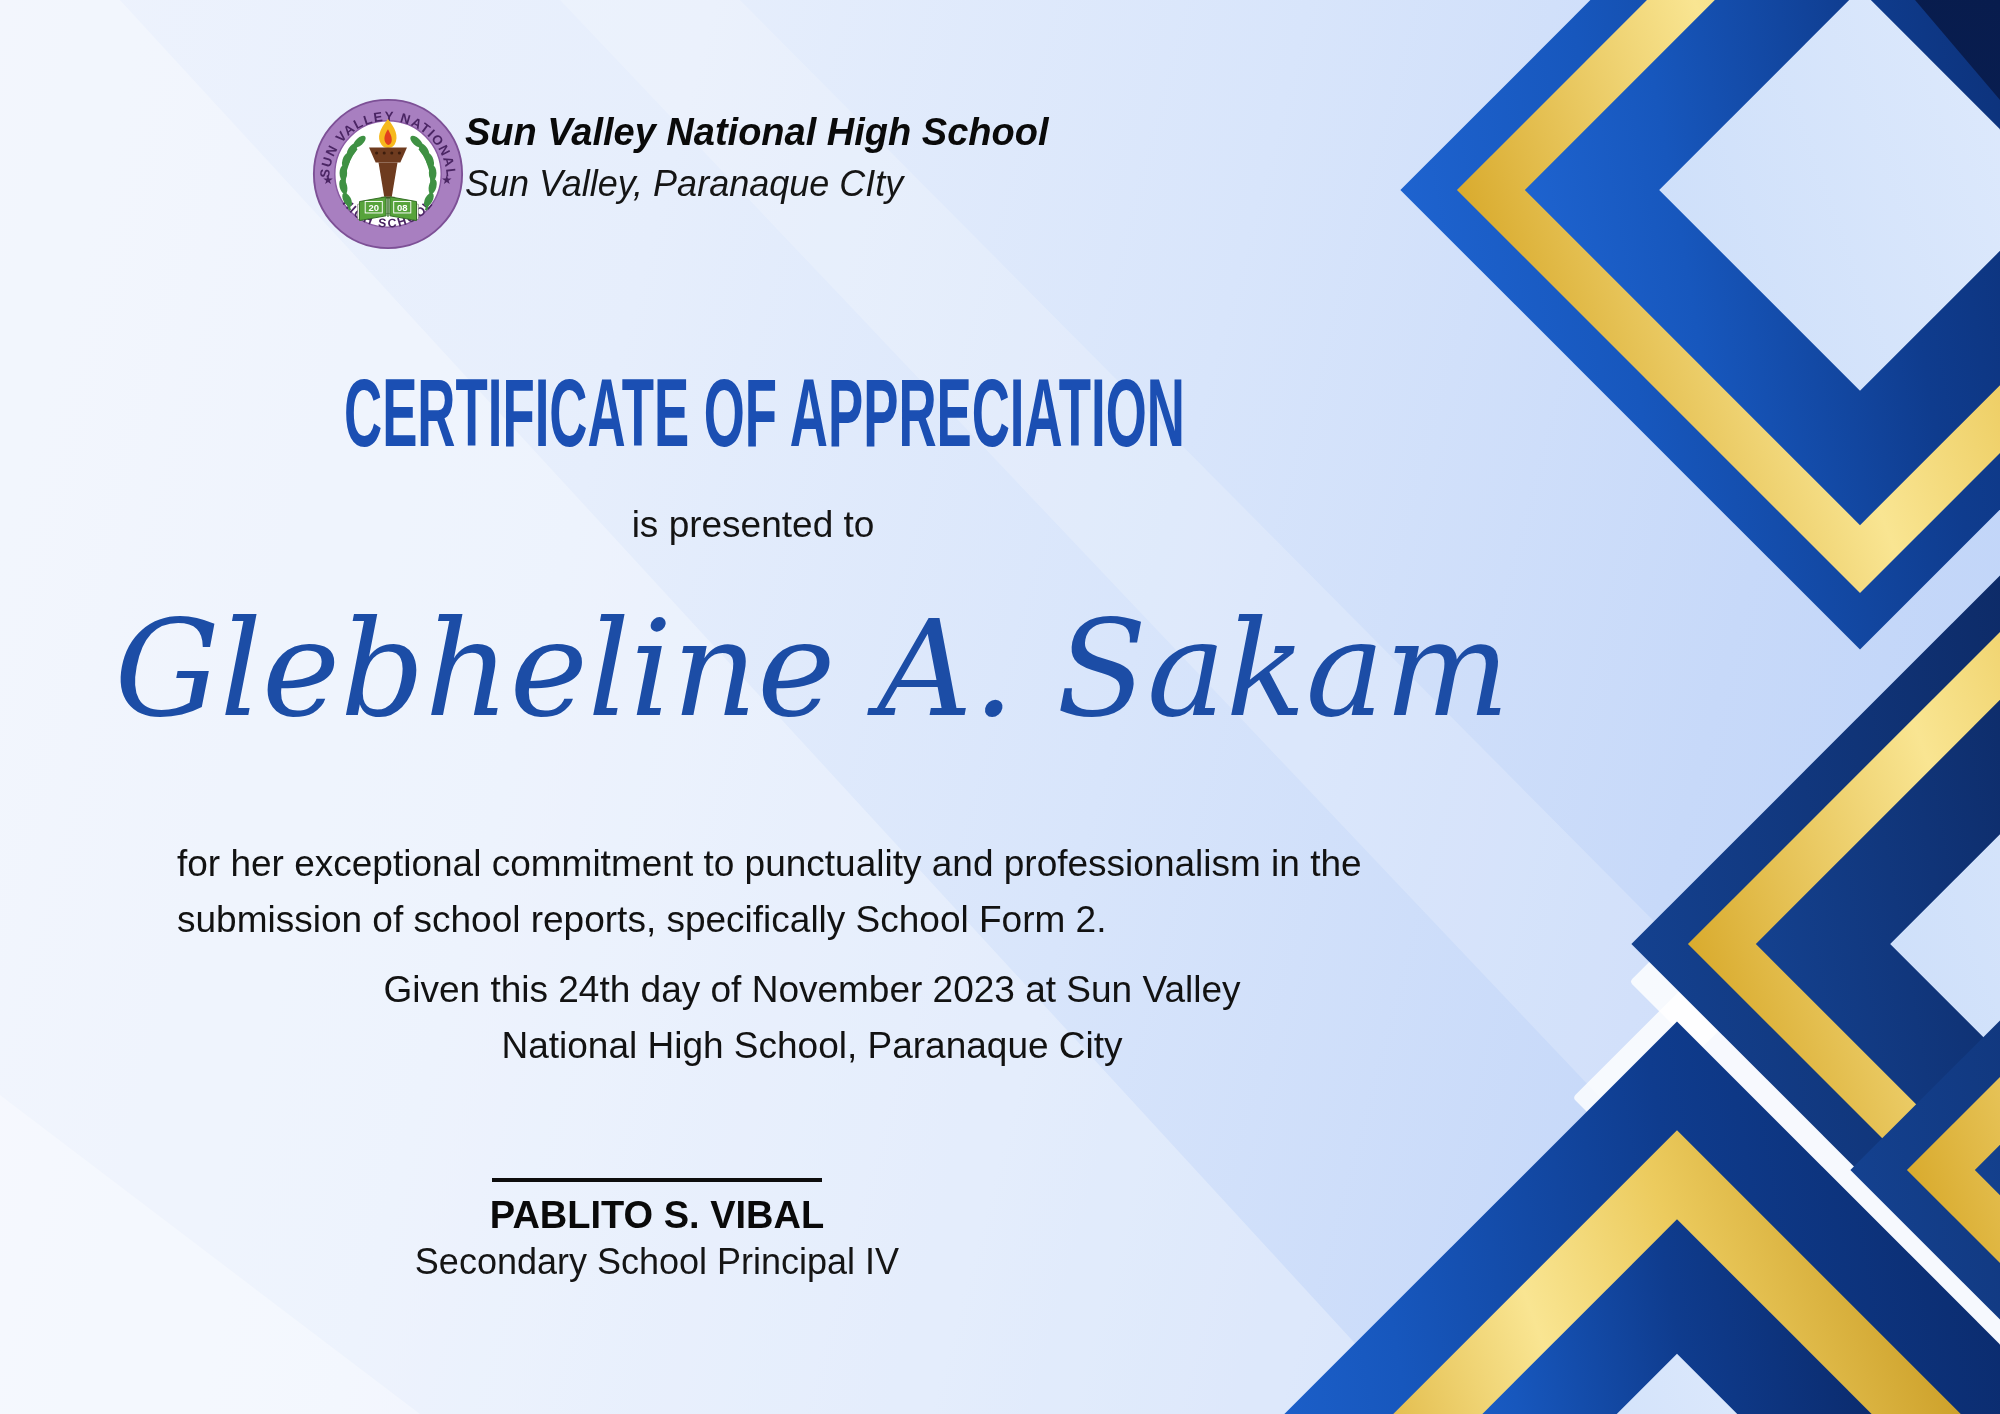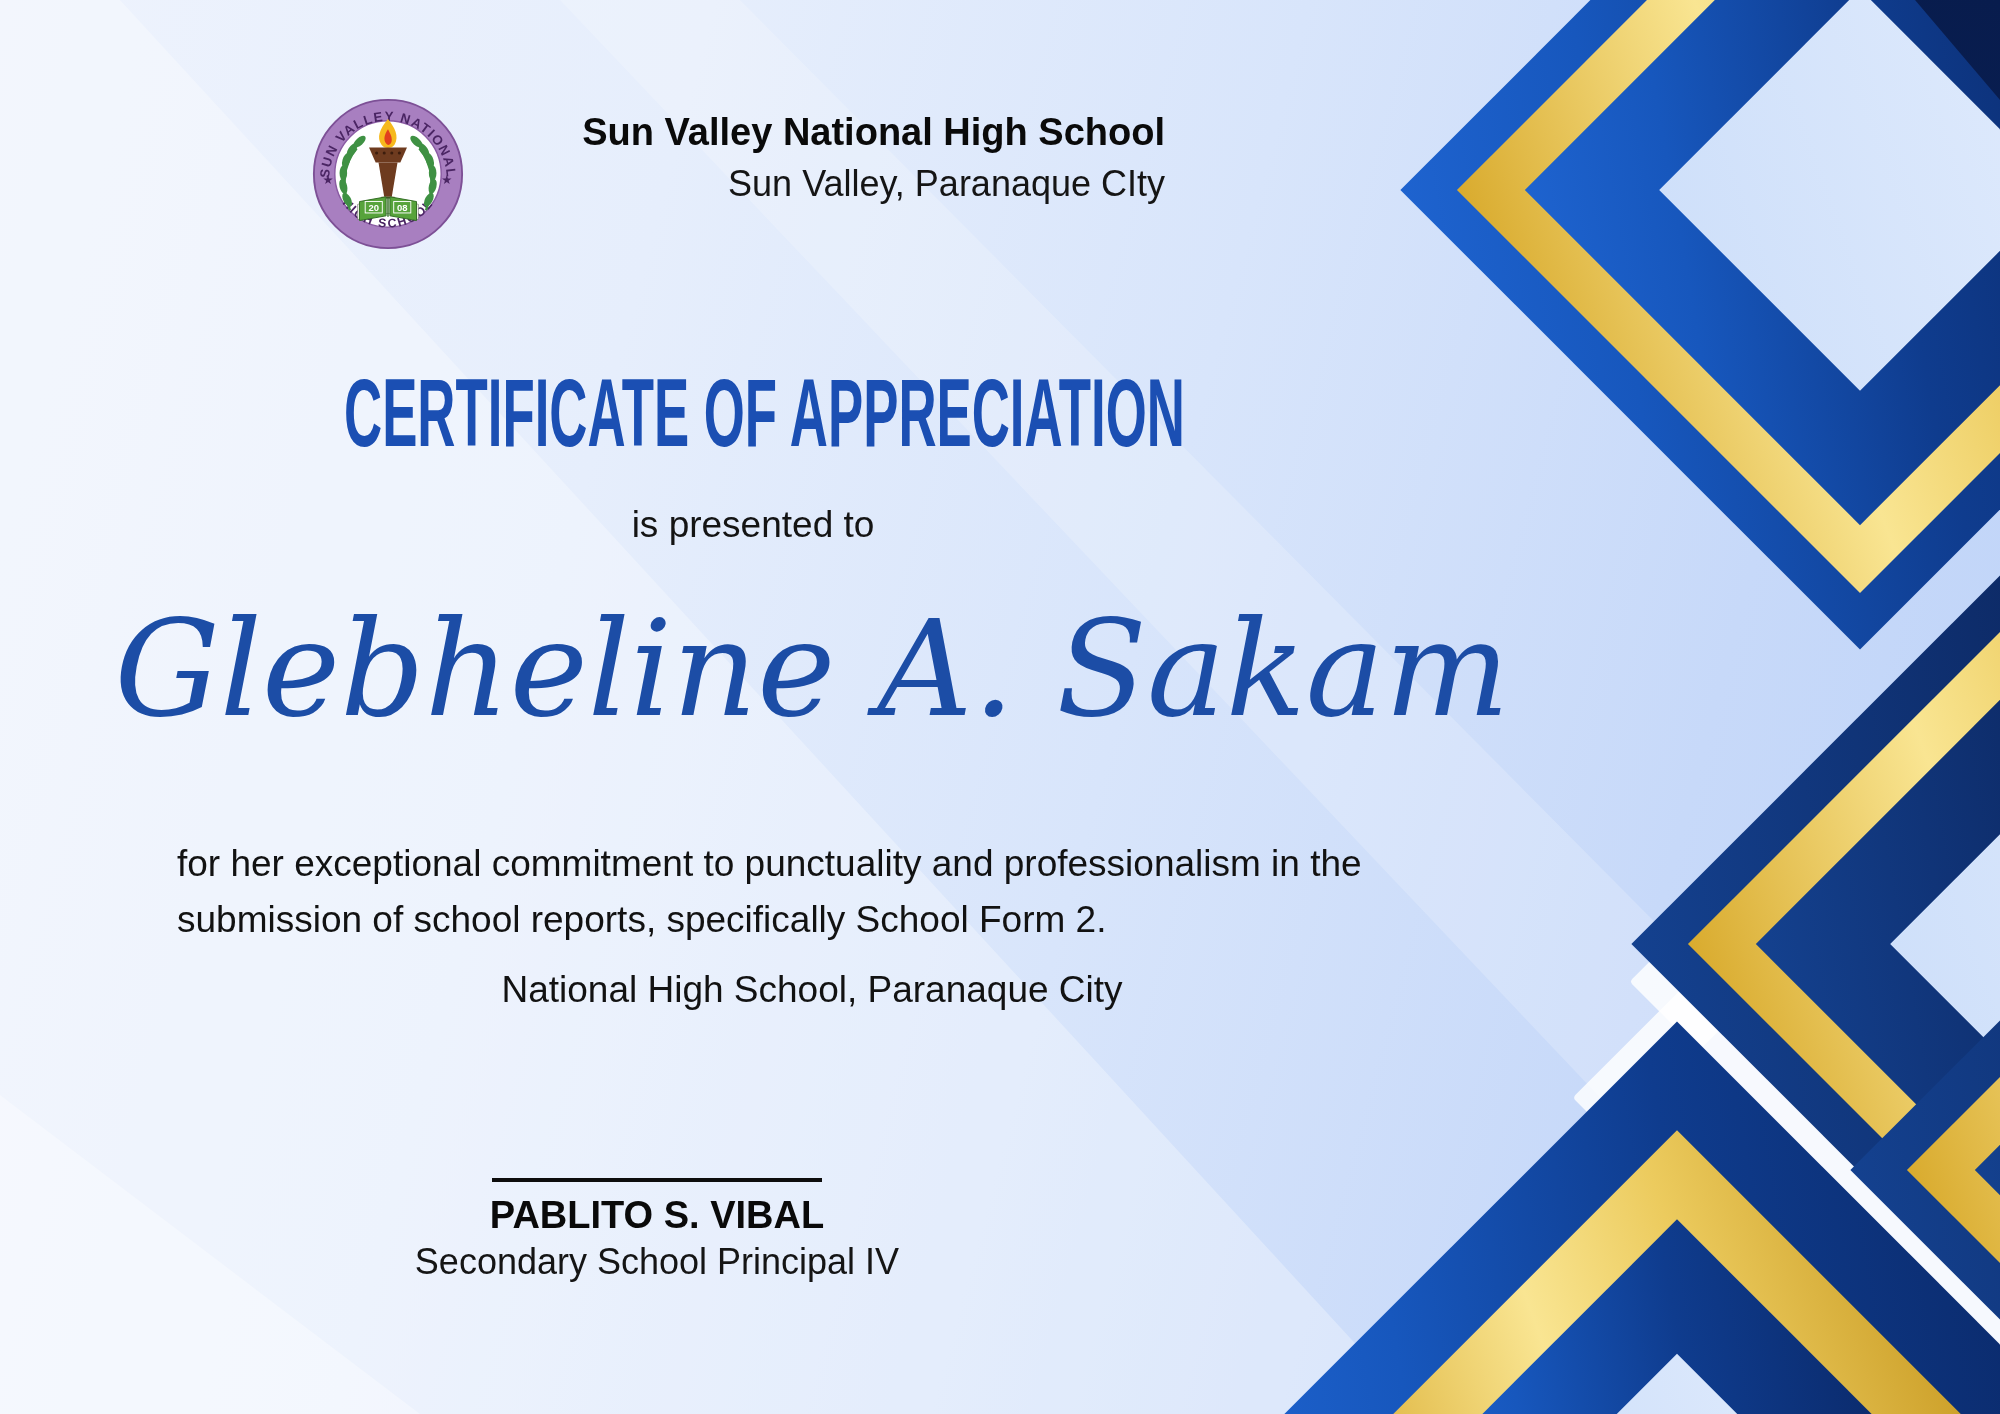--- a/index.html
+++ b/index.html
@@ -29,21 +29,21 @@
   .grad-gold{background:linear-gradient(205deg,#c89a22 0%,#eccb5e 38%,#f9e592 62%,#d9ab2e 100%);}
   .grad-core{background:linear-gradient(205deg,#dde9fc,#cfe0fa);}
   .ring-a{left:1535px;top:-135px;}
   .ring-b{left:1766px;top:619px;}
   .ring-c{left:1352px;top:1156px;--t1:77px;--t2:140px;--t3:235px;}
   .ring-d{left:1985px;top:845px;}
   .corner-tr{position:absolute;inset:0;background:linear-gradient(200deg,#081c4d,#123577);
              clip-path:polygon(1915px 0,2000px 0,2000px 100px);}
   
   .seal{position:absolute;left:312px;top:98px;width:152px;height:152px;}
-  .header-text{position:absolute;left:465px;top:106px;width:700px;text-align:right;line-height:52px;}
+  .header-text{position:absolute;left:465px;top:106px;width:700px;text-align:left;line-height:52px;font-style:italic;}
   .school-name{font-size:38px;font-weight:bold;color:#0a0a0a;}
   .school-addr{font-size:36px;color:#151515;}
   
   .cert-title{position:absolute;left:0;top:358px;width:1580px;text-align:left;white-space:nowrap;}
   .cert-title span{display:inline-block;font-size:96px;font-weight:800;letter-spacing:0px;
     color:#1b4fb3;transform:scaleX(.55);transform-origin:center;}
   .presented{position:absolute;left:253px;top:504px;width:1000px;text-align:center;font-size:37px;color:#141414;}
   .recipient{position:absolute;left:12px;top:568px;width:1600px;text-align:center;white-space:nowrap;
     font-family:"DejaVu Serif",serif;font-style:italic;font-size:132px;color:#1c4da6;margin-top:24px;}
   .body-par{position:absolute;left:177px;top:836px;width:1400px;
@@ -162,20 +162,21 @@
   <div class="presented">is presented to</div>
 
   <div class="recipient">Glebheline A. Sakam</div>
 
   <div class="body-par">
     <div>for her exceptional commitment to punctuality and professionalism in the</div>
     <div>submission of school reports, specifically School Form 2.</div>
   </div>
 
   <div class="given-par">
+    <div>Given this 24th day of November 2023 at Sun Valley</div>
     <div>National High School, Paranaque City</div>
   </div>
 
   <div class="sig-block">
     <div class="sig-line"></div>
     <div class="sig-name">PABLITO S. VIBAL</div>
     <div class="sig-role">Secondary School Principal IV</div>
   </div>
 
 </div>

